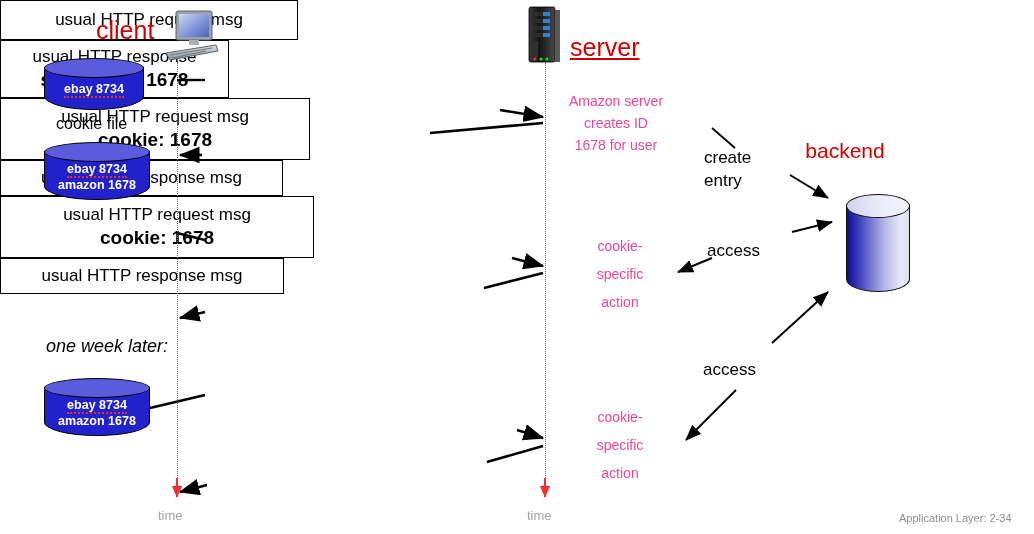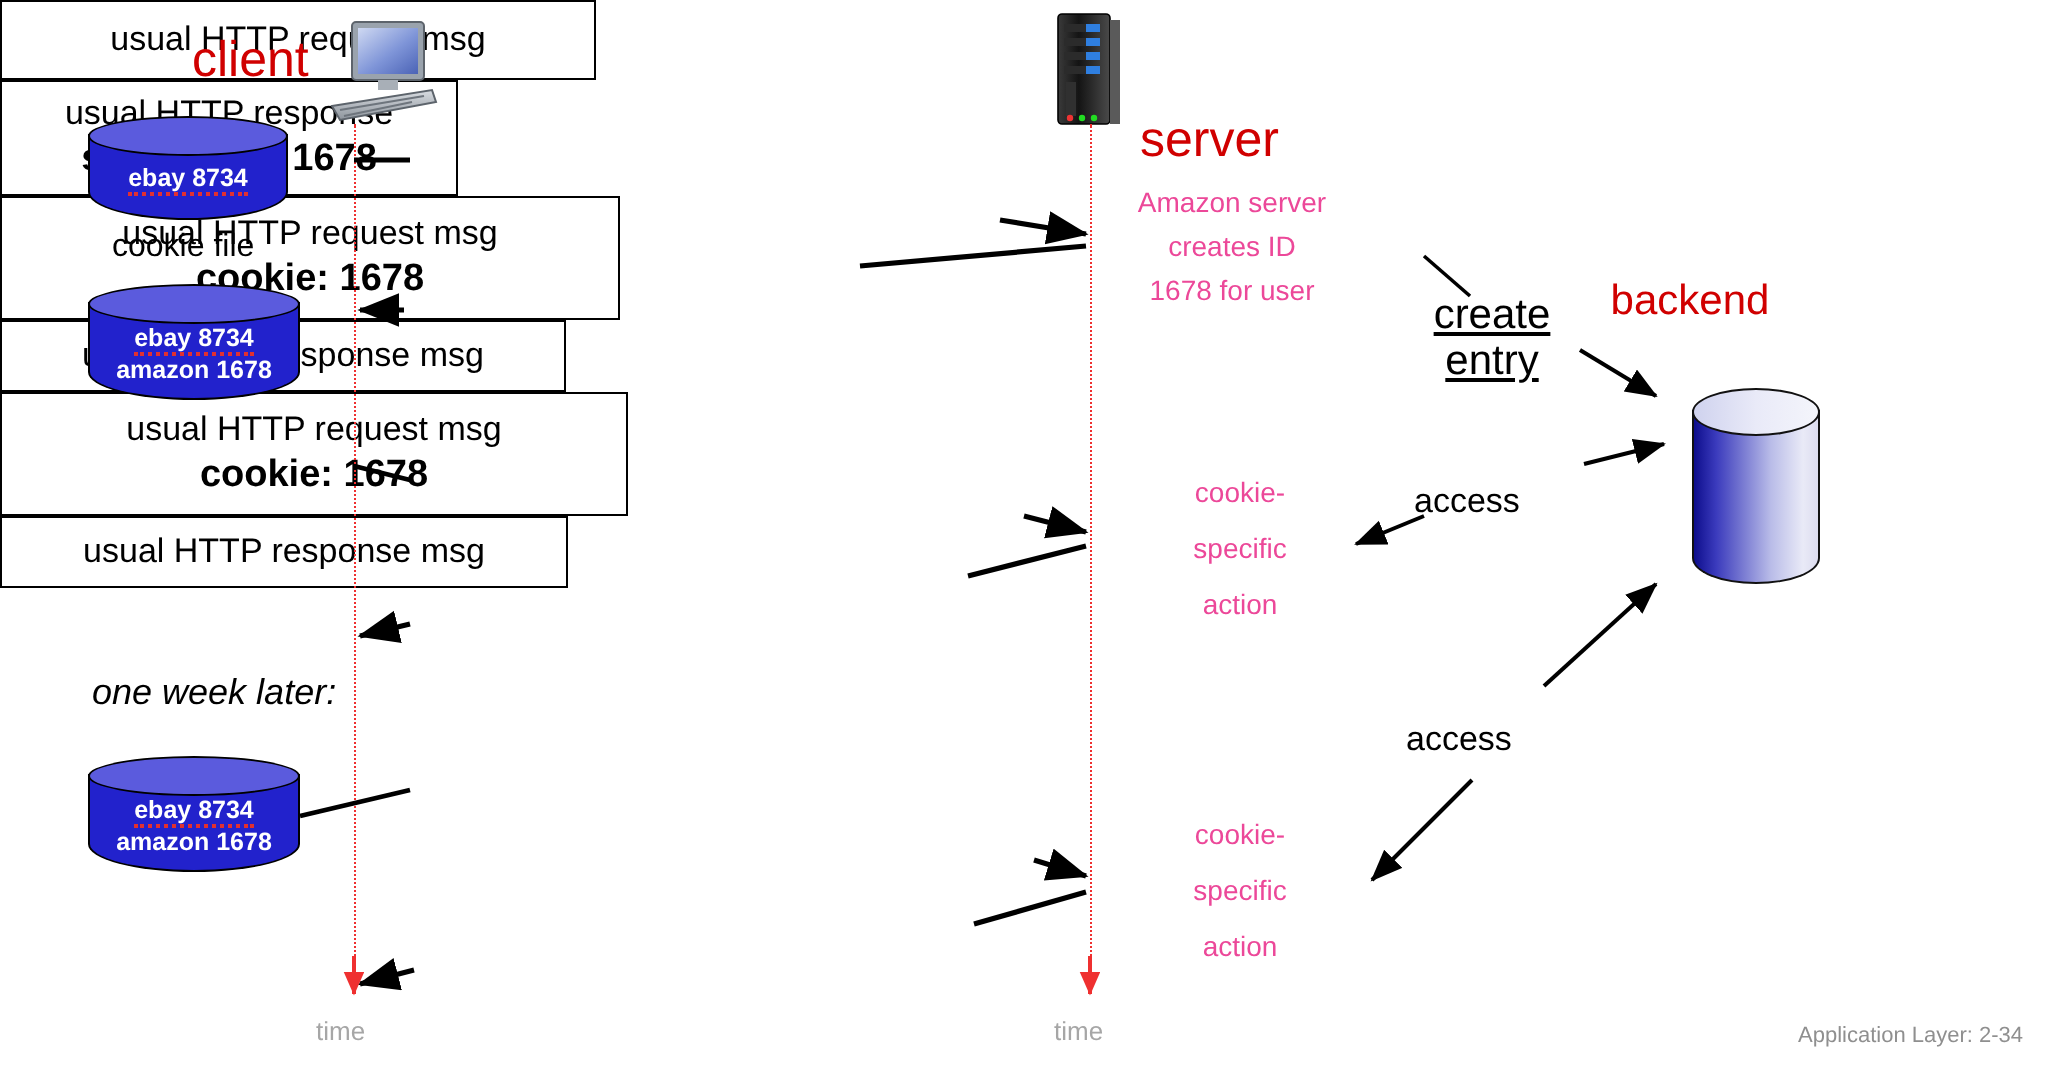--- a/index.html
+++ b/index.html
@@ -162,21 +162,21 @@
     <rect x="19" y="8" width="7" height="4" fill="#2f7fe0"></rect>
     <rect x="19" y="15" width="7" height="4" fill="#2f7fe0"></rect>
     <rect x="19" y="22" width="7" height="4" fill="#2f7fe0"></rect>
     <rect x="19" y="29" width="7" height="4" fill="#2f7fe0"></rect>
     <rect x="9" y="37" width="5" height="17" fill="#303030"></rect>
     <circle cx="11" cy="55" r="1.6" fill="#e33"></circle>
     <circle cx="17" cy="55" r="1.6" fill="#2d2"></circle>
     <circle cx="23" cy="55" r="1.6" fill="#2d2"></circle>
   </svg>
 
-  <div class="abs label-red" style="left:570px;top:56px;">server</div>
+  <div class="abs label-red" style="left:570px;top:33px;text-decoration:underline;">server</div>
 
   <div class="cyl" style="left:44px;top:58px;width:80px;height:52px;">
     <div class="body" style="top:9px;"></div>
     <div class="top"></div>
     <div class="txt" style="top:24px;">
       <span class="squig">ebay 8734</span>
     </div>
   </div>
   <div class="abs label-black" style="left:56px;top:115px;">cookie file</div>
 
@@ -242,21 +242,21 @@
     <div>specific</div>
     <div>action</div>
   </div>
 
   <div class="abs label-blue" style="left:572px;top:403px;width:96px;text-align:center;line-height:28px;">
     <div>cookie-</div>
     <div>specific</div>
     <div>action</div>
   </div>
 
-  <div class="abs label-black" style="left:704px;top:146px;width:84px;text-align:center;line-height:23px;font-size:21px;text-decoration:underline;">
+  <div class="abs label-black" style="left:704px;top:146px;width:84px;text-align:left;line-height:23px;font-size:17px;">
     <div>create</div>
     <div>entry</div>
   </div>
 
   <div class="abs label-black" style="left:707px;top:241px;font-size:17px;">access</div>
 
   <div class="abs label-black" style="left:703px;top:360px;font-size:17px;">access</div>
 
   <div class="abs label-red" style="left:790px;top:138px;width:110px;text-align:center;font-size:21px;line-height:26px;">
     <div>backend</div>

